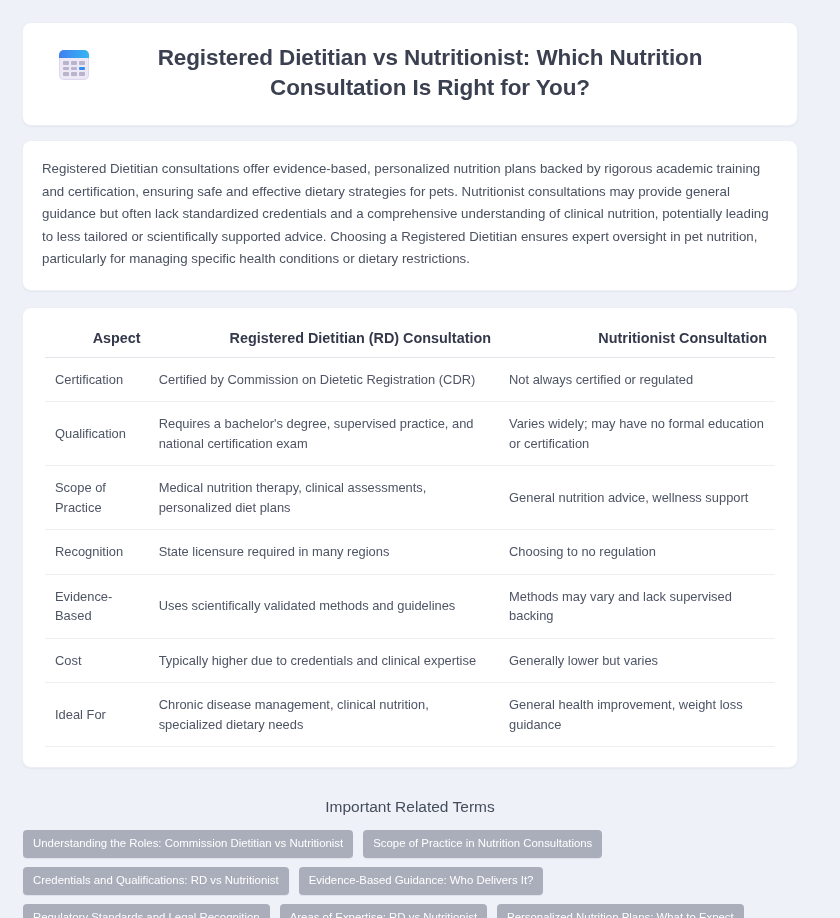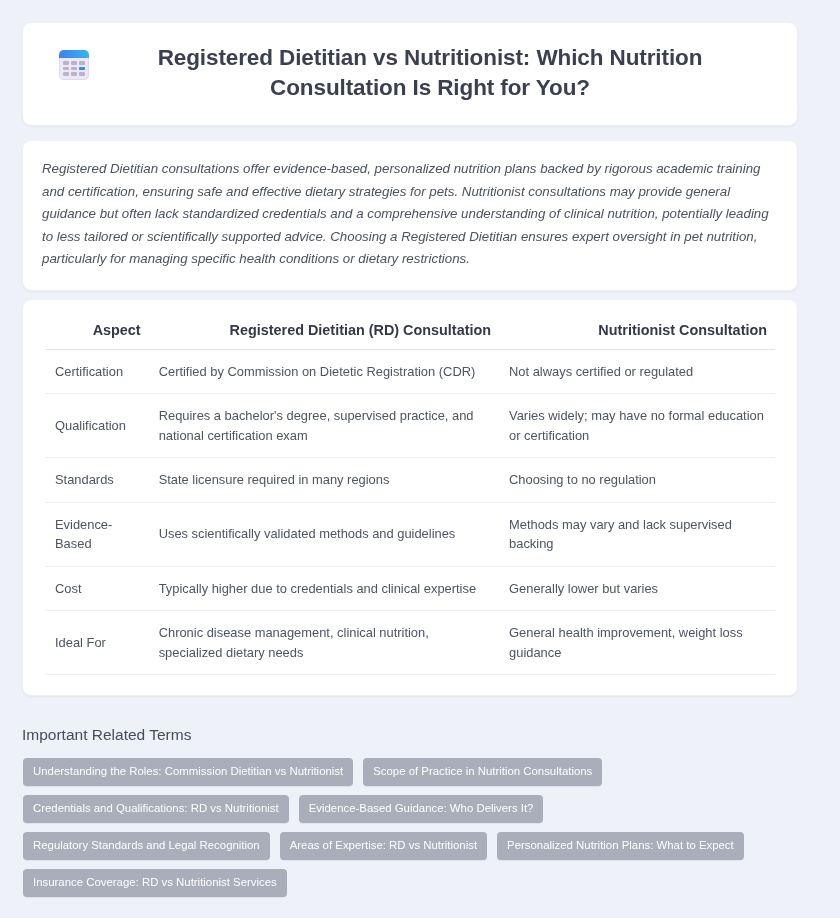--- a/index.html
+++ b/index.html
@@ -82,22 +82,21 @@
     font-weight: bold;
     color: #3a4050;
     letter-spacing: -0.1px;
     padding: 0 14px;
     margin: 0;
   }
 
   
   .desc-card {
     padding: 17px 19px 19px 19px;
-    margin-bottom: 8px;
-    font-style: italic;
+    margin-bottom: 16px;
   }
   .desc-text {
     font-size: 13.3px;
     line-height: 22.5px;
     color: #4a5160;
     margin: 0;
   }
 
   
   .table-card {
@@ -132,20 +131,21 @@
     vertical-align: middle;
   }
   table.cmp td.aspect { padding-left: 10px; padding-right: 6px; }
   table.cmp tr:last-child td { border-bottom: 1px solid #edeff3; }
 
   
   .terms-section {
     padding: 6px 0 0 0;
   }
   .terms-title {
+    text-align: center;
     font-size: 15.5px;
     color: #454c5c;
     font-weight: normal;
     margin: 6px 0 14px 0;
   }
   .tag-wrap {
     display: flex;
     flex-wrap: wrap;
     gap: 9px 10px;
     padding: 0 1px;
@@ -207,21 +207,26 @@
           <td class="aspect">Certification</td>
           <td>Certified by Commission on Dietetic Registration (CDR)</td>
           <td>Not always certified or regulated</td>
         </tr>
         <tr>
           <td class="aspect">Qualification</td>
           <td>Requires a bachelor's degree, supervised practice, and national certification exam</td>
           <td>Varies widely; may have no formal education or certification</td>
         </tr>
         <tr>
-          <td class="aspect">Standards</td>
+          <td class="aspect">Scope of Practice</td>
+          <td>Medical nutrition therapy, clinical assessments, personalized diet plans</td>
+          <td>General nutrition advice, wellness support</td>
+        </tr>
+        <tr>
+          <td class="aspect">Recognition</td>
           <td>State licensure required in many regions</td>
           <td>Choosing to no regulation</td>
         </tr>
         <tr>
           <td class="aspect">Evidence-Based</td>
           <td>Uses scientifically validated methods and guidelines</td>
           <td>Methods may vary and lack supervised backing</td>
         </tr>
         <tr>
           <td class="aspect">Cost</td>

